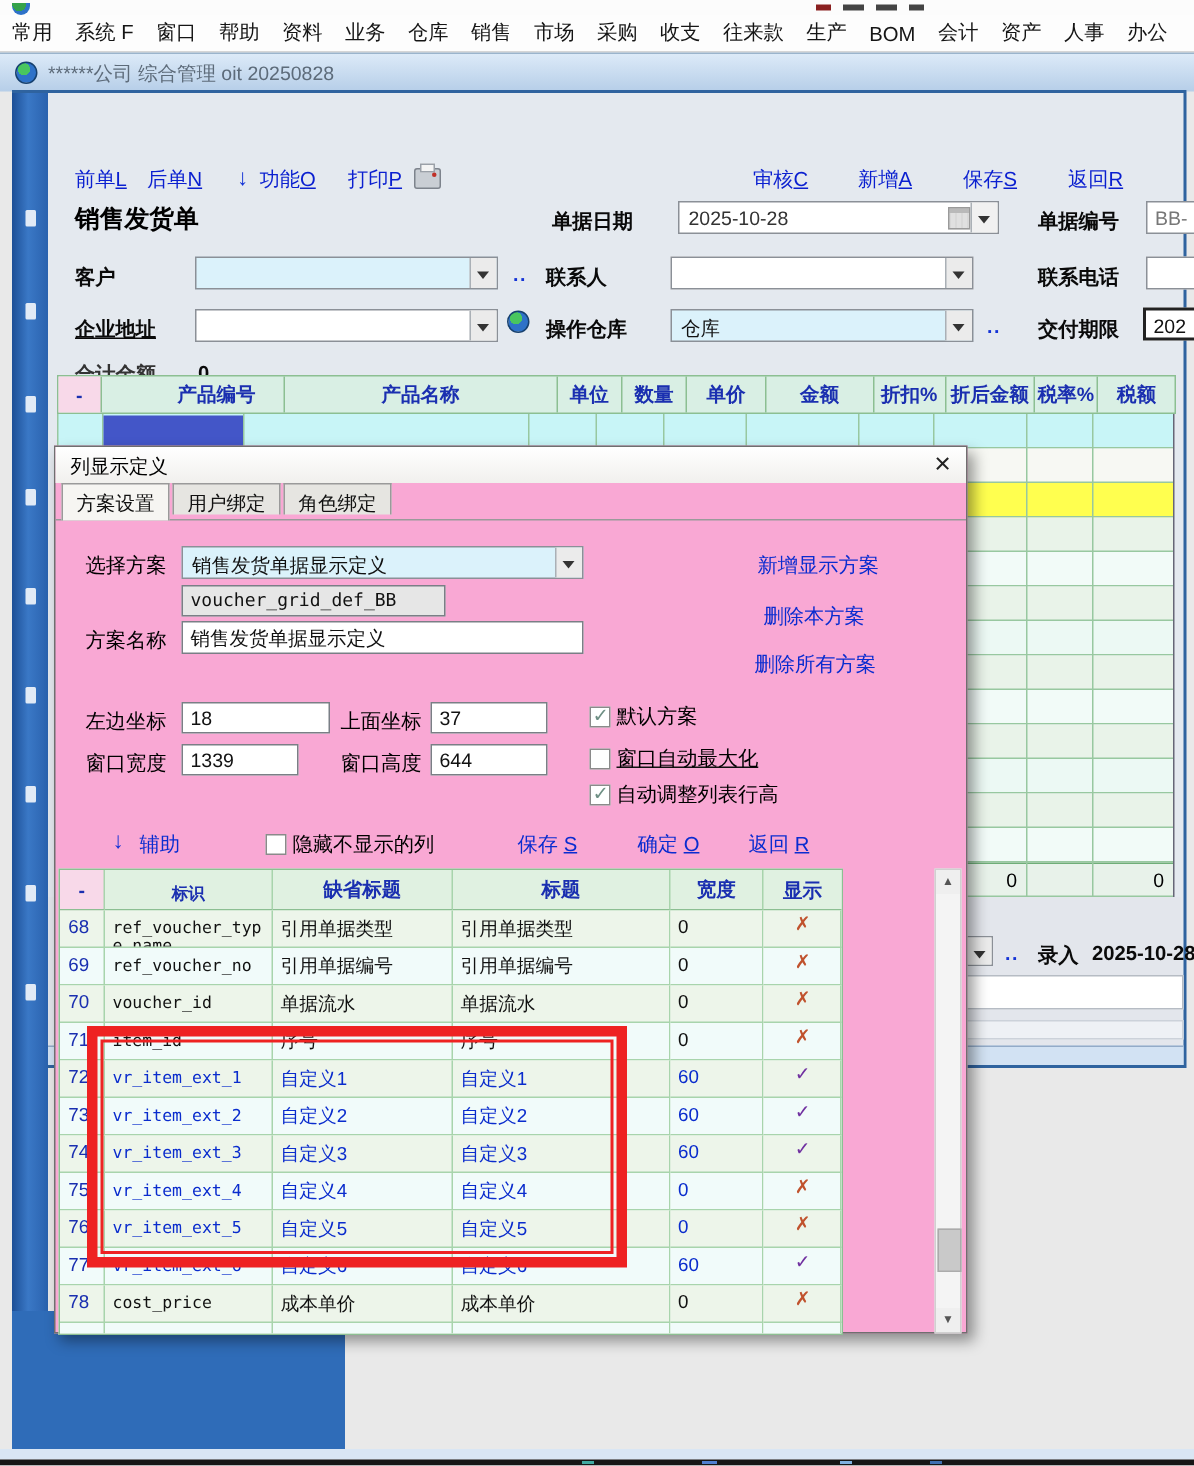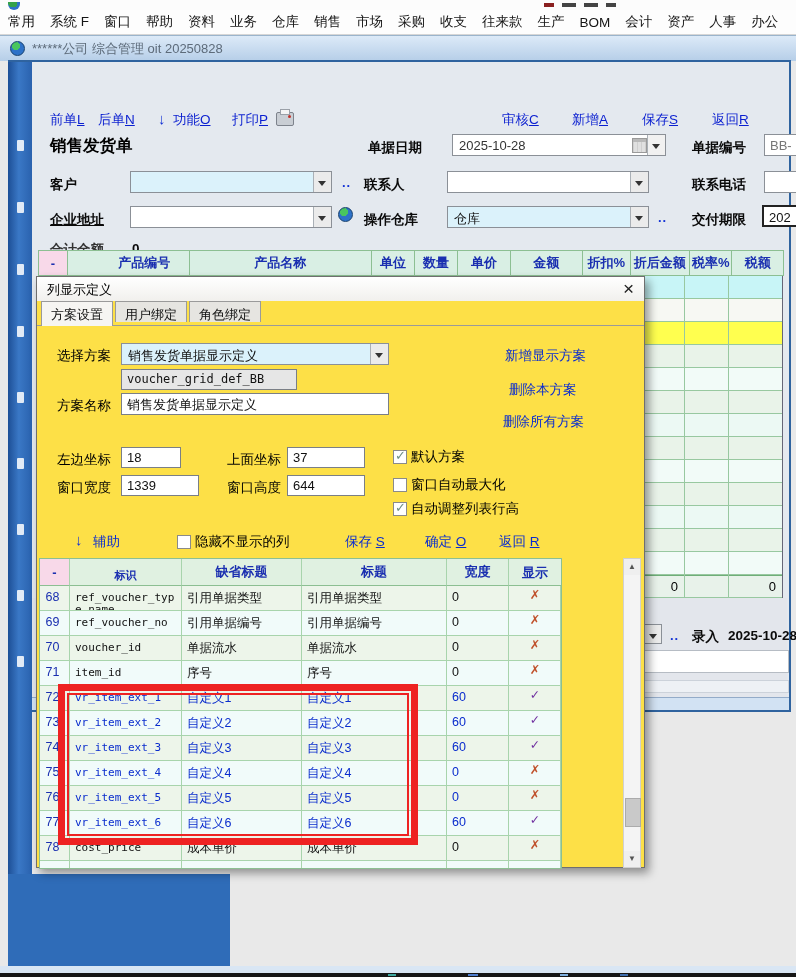--- a/index.html
+++ b/index.html
@@ -51,21 +51,21 @@
   .ghead .hc{border-right:1px solid #8cbf92;display:flex;align-items:center;justify-content:center;
     color:#1a2fb0;font-weight:bold;font-size:13px;box-sizing:border-box;overflow:hidden;white-space:nowrap;}
   .ghead .hc.pink{background:#f8d9e9;}
   .grow{position:absolute;left:0;width:744px;height:23px;border-bottom:1px solid #98c8a0;box-sizing:border-box;}
   .vline{position:absolute;top:26px;width:1px;background:#98c8a0;}
   .selcell{position:absolute;background:#4356c8;}
   .gtot{position:absolute;font-size:13px;color:#000;text-align:right;}
   
   .wfoot{background:#e3e6ec;}
   
-  .dialog{left:36px;top:276px;width:609px;height:592px;background:#fde047;border:1px solid #6f6f6f;
+  .dialog{left:36px;top:297px;width:609px;height:592px;background:#f9a8d4;border:1px solid #6f6f6f;
     box-shadow:4px 5px 9px rgba(0,0,0,0.4);box-sizing:border-box;z-index:30;}
   .dtitle{left:0;top:0;width:100%;height:24px;background:linear-gradient(#ffffff,#f1f0ed);}
   .dtitle .t{position:absolute;left:10px;top:4px;font-size:13px;color:#000;}
   .dclose{position:absolute;right:10px;top:1px;font-size:19px;color:#222;cursor:pointer;line-height:22px;}
   .tabs{left:0;top:24px;width:100%;height:25px;border-bottom:1px solid #9a9a9a;box-sizing:border-box;display:flex;padding-left:4px;}
   .tab{border:1px solid #9a9a9a;border-bottom:none;background:#e6e5e1;padding:4px 9px 0 9px;font-size:13px;margin-right:2px;height:21px;box-sizing:border-box;}
   .tab.active{background:#f6f5f2;height:25px;margin-top:0;z-index:2;position:relative;}
   .dlabel{font-size:13.5px;color:#000;white-space:nowrap;}
   .dinput{border:1px solid #7a7f86;background:#fff;box-sizing:border-box;font-size:13px;padding:2px 4px 0 5px;height:21px;overflow:hidden;white-space:nowrap;}
   .dinput.gray{background:#e6e6e6;font-family:"DejaVu Sans Mono",monospace;font-size:12px;}
@@ -301,30 +301,30 @@
     <span class="abs dlink" style="left:468px;top:70px;">新增显示方案</span>
 
     <div class="abs dinput gray" style="left:84px;top:92px;width:176px;">voucher_grid_def_BB</div>
     <span class="abs dlink" style="left:472px;top:104px;">删除本方案</span>
 
     <span class="abs dlabel" style="left:20px;top:120px;">方案名称</span>
     <div class="abs dinput" style="left:84px;top:116px;width:268px;height:22px;">销售发货单据显示定义</div>
     <span class="abs dlink" style="left:466px;top:136px;">删除所有方案</span>
 
     <span class="abs dlabel" style="left:20px;top:174px;">左边坐标</span>
-    <div class="abs dinput" style="left:84px;top:170px;width:60px;">18</div>
+    <div class="abs dinput" style="left:84px;top:170px;width:99px;">18</div>
     <span class="abs dlabel" style="left:190px;top:174px;">上面坐标</span>
     <div class="abs dinput" style="left:250px;top:170px;width:78px;">37</div>
     <span class="abs" style="left:356px;top:171px;"><span class="cb checked"></span><span class="dlabel">默认方案</span></span>
 
     <span class="abs dlabel" style="left:20px;top:202px;">窗口宽度</span>
     <div class="abs dinput" style="left:84px;top:198px;width:78px;">1339</div>
     <span class="abs dlabel" style="left:190px;top:202px;">窗口高度</span>
     <div class="abs dinput" style="left:250px;top:198px;width:78px;">644</div>
-    <span class="abs" style="left:356px;top:199px;"><span class="cb"></span><span class="dlabel">窗口自动最大化</span></span>
+    <span class="abs" style="left:356px;top:199px;text-decoration:underline;"><span class="cb"></span><span class="dlabel">窗口自动最大化</span></span>
     <span class="abs" style="left:356px;top:223px;"><span class="cb checked"></span><span class="dlabel">自动调整列表行高</span></span>
 
     <span class="abs blue-arrow" style="left:38px;top:254px;">↓</span>
     <span class="abs dlink" style="left:56px;top:256px;">辅助</span>
     <span class="abs" style="left:140px;top:256px;"><span class="cb"></span><span class="dlabel">隐藏不显示的列</span></span>
     <span class="abs dlink" style="left:308px;top:256px;"><span>保存</span> <span class="hk">S</span></span>
     <span class="abs dlink" style="left:388px;top:256px;"><span>确定</span> <span class="hk">O</span></span>
     <span class="abs dlink" style="left:462px;top:256px;"><span>返回</span> <span class="hk">R</span></span>
 
     <div class="dtable">

